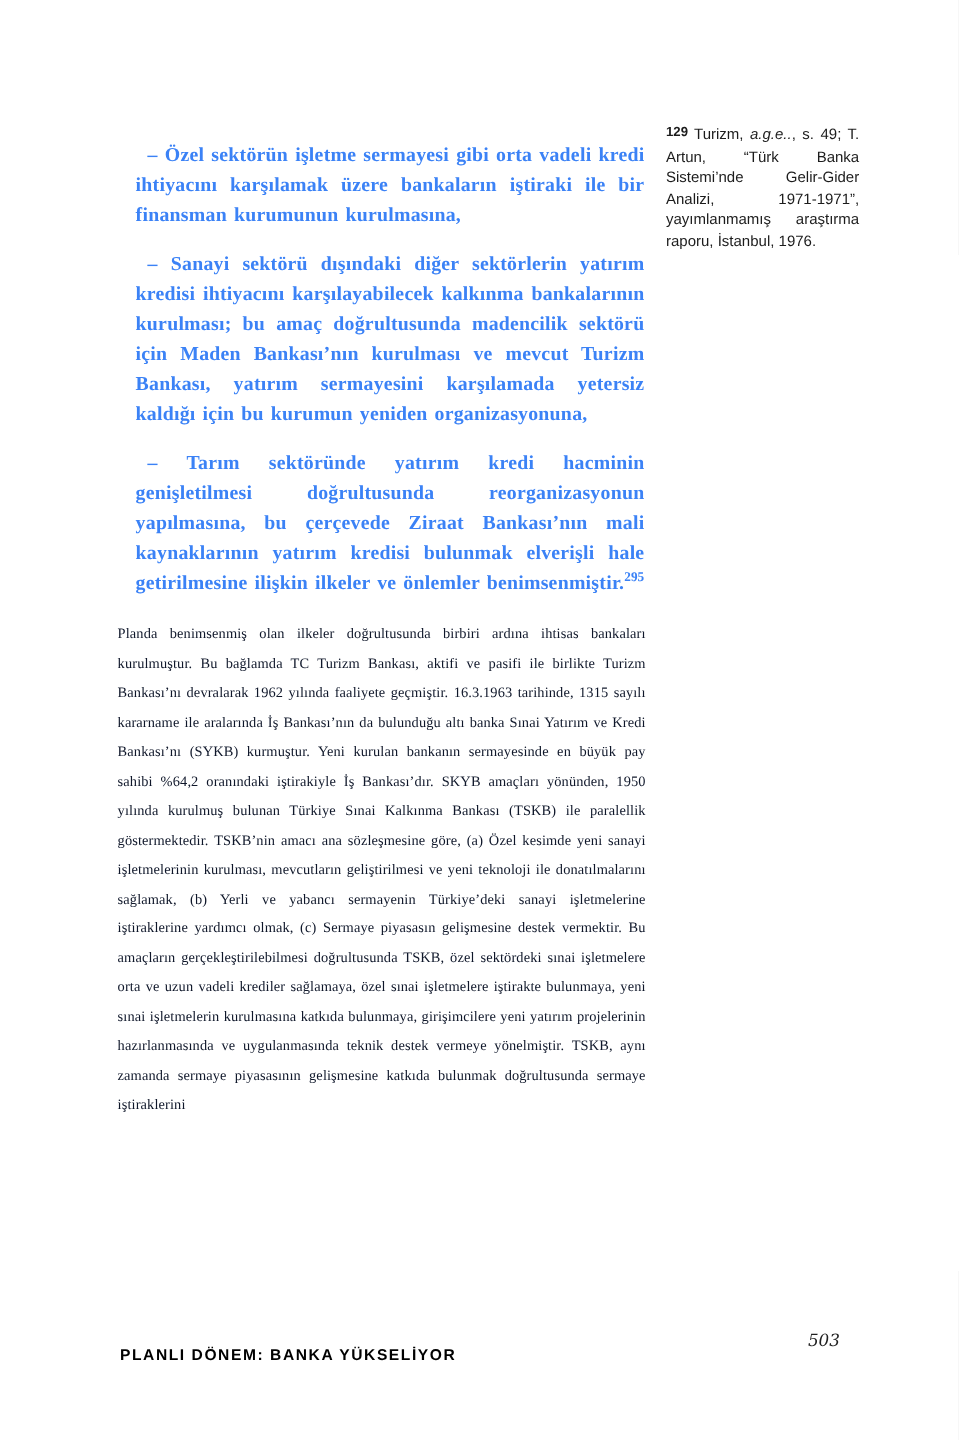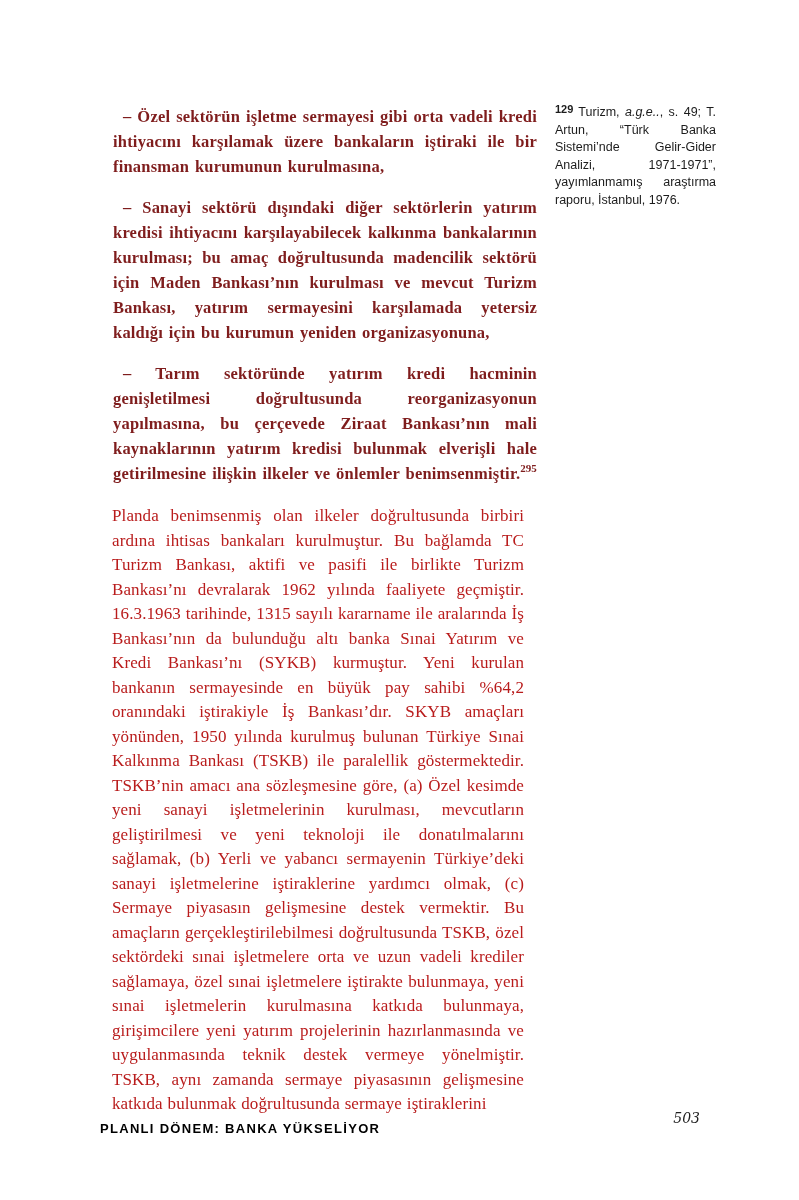--- a/index.html
+++ b/index.html
@@ -13,47 +13,47 @@
     overflow: hidden;
     margin: 0 auto;
   }
   .main-col {
     position: absolute;
     left: 96px;
     top: 104px;
     width: 444px;
   }
   .quote {
-    margin: 0 3px 16px 17px;
+    margin: 12px 3px 16px 17px;
     font-weight: bold;
     font-size: 16.5px;
     line-height: 25px;
     text-align: justify;
     text-indent: 10px;
     letter-spacing: 0.2px;
     word-spacing: 1.5px;
-    color: #7f1d1d;
+    color: #3b82f6;
   }
   .quote.last { margin-bottom: 18px; }
   .fnref {
     font-size: 11px;
     font-weight: bold;
     line-height: 0;
     position: relative;
     top: -7px;
     letter-spacing: 0;
   }
   .bodytext {
-    margin: 16px;
-    font-size: 17px;
+    margin: 2px;
+    font-size: 12px;
     line-height: 24.5px;
     text-align: justify;
     letter-spacing: 0.1px;
     word-spacing: 0.5px;
-    color: #b91c1c;
+    color: #0f172a;
   }
   .sidebar {
     position: absolute;
     left: 555px;
     top: 104px;
     width: 161px;
     font-family: "Liberation Sans", sans-serif;
     font-size: 12.5px;
     line-height: 17.5px;
     text-align: justify;

